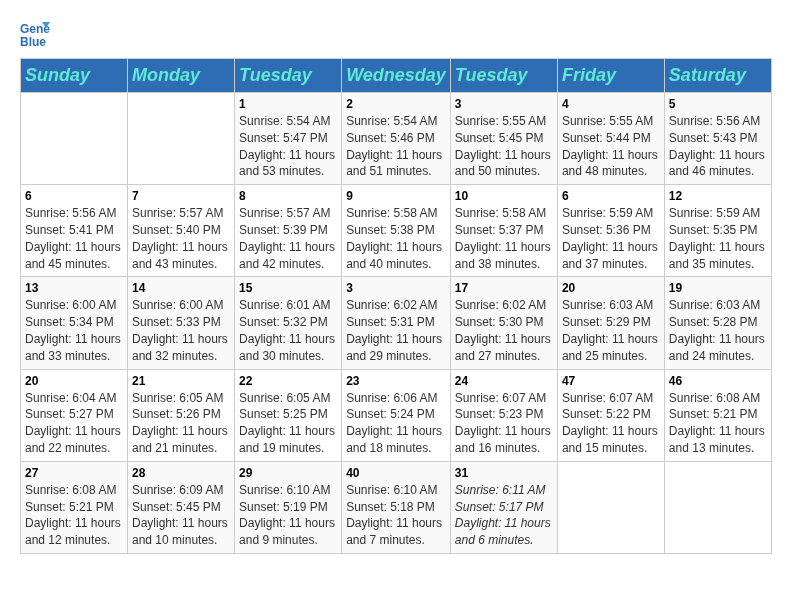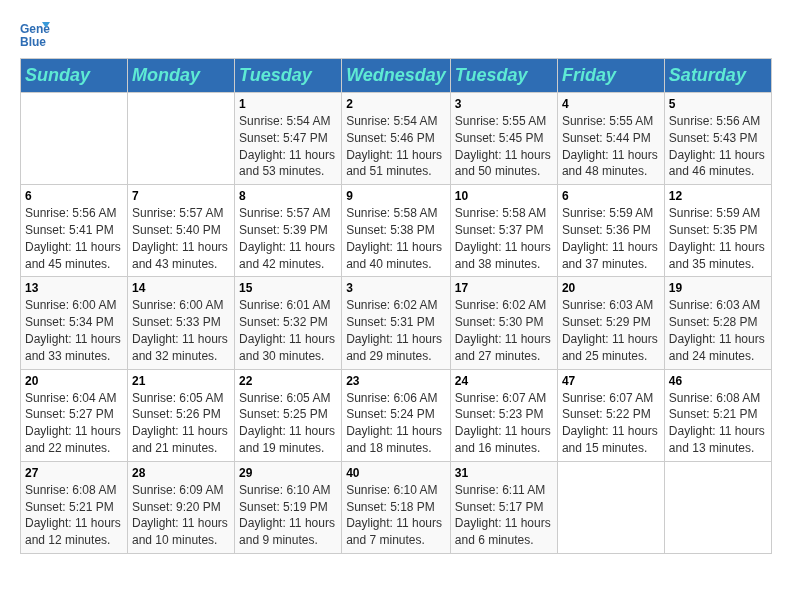--- a/index.html
+++ b/index.html
@@ -289,38 +289,38 @@
       <tr>
         <td>
           <div class="day-number">27</div>
           <div class="day-info" style="white-space: pre-line;">Sunrise: 6:08 AM
 Sunset: 5:21 PM
 Daylight: 11 hours and 12 minutes.</div>
         </td>
         <td>
           <div class="day-number">28</div>
           <div class="day-info" style="white-space: pre-line;">Sunrise: 6:09 AM
-Sunset: 9:20 PM
+Sunset: 5:45 PM
 Daylight: 11 hours and 10 minutes.</div>
         </td>
         <td>
           <div class="day-number">29</div>
           <div class="day-info" style="white-space: pre-line;">Sunrise: 6:10 AM
 Sunset: 5:19 PM
 Daylight: 11 hours and 9 minutes.</div>
         </td>
         <td>
           <div class="day-number">40</div>
           <div class="day-info" style="white-space: pre-line;">Sunrise: 6:10 AM
 Sunset: 5:18 PM
 Daylight: 11 hours and 7 minutes.</div>
         </td>
         <td>
           <div class="day-number">31</div>
-          <div class="day-info" style="white-space: pre-line;">Sunrise: 6:11 AM
+          <div class="day-info" style="white-space: pre-line; font-style: italic;">Sunrise: 6:11 AM
 Sunset: 5:17 PM
 Daylight: 11 hours and 6 minutes.</div>
         </td>
         <td class="empty-cell"></td>
         <td class="empty-cell"></td>
       </tr>
     </tbody>
 </table>
 
 </body></html>

